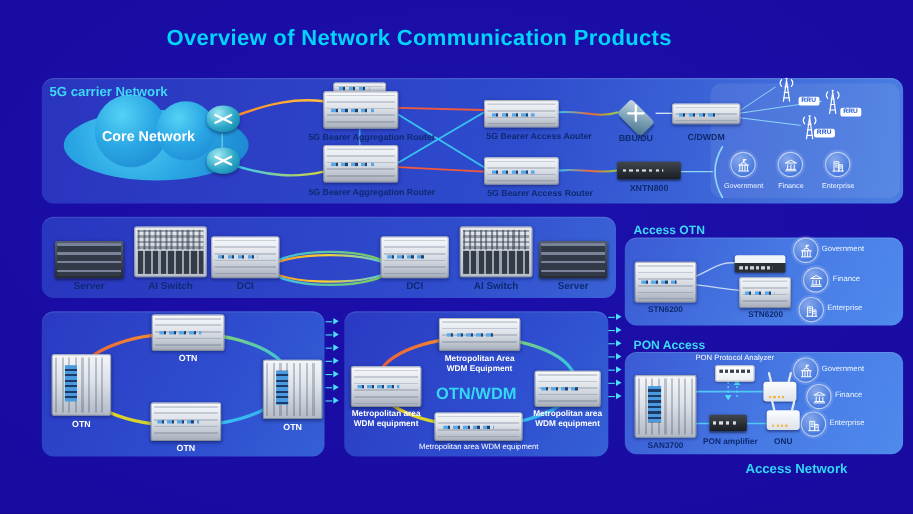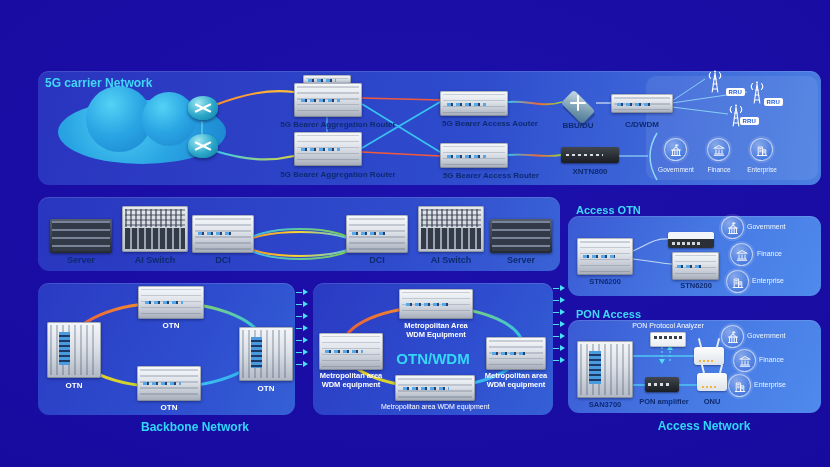--- a/index.html
+++ b/index.html
@@ -100,36 +100,38 @@
   .farrow::after{content:"";position:absolute;right:0;top:0;width:0;height:0;
         border-left:5px solid #4ae0f8;border-top:3.5px solid transparent;border-bottom:3.5px solid transparent;}
   svg.lines{position:absolute;left:0;top:0;z-index:2;pointer-events:none;}
   .icon-svg{display:block;}
 </style>
 </head>
 <body>
 
 <div class="stage">
 
+  <div class="title">Overview of Network Communication Products</div>
 
   <div class="panel p-top" style="left:38px;top:71px;width:783px;height:114px;"></div>
   <div class="p-glow" style="left:646px;top:76px;width:172px;height:104px;"></div>
   <div class="panel p-mid" style="left:38px;top:197px;width:522px;height:74px;"></div>
   <div class="panel p-ring" style="left:38px;top:283px;width:257px;height:132px;"></div>
   <div class="panel p-ring" style="left:313px;top:283px;width:240px;height:132px;"></div>
   <div class="panel p-acc" style="left:568px;top:216px;width:253px;height:80px;"></div>
   <div class="panel p-acc" style="left:568px;top:320px;width:253px;height:93px;"></div>
 
   <div class="sechead" style="left:45px;top:76px;">5G carrier Network</div>
   <div class="sechead sm" style="left:576px;top:204px;">Access OTN</div>
   <div class="sechead sm" style="left:576px;top:308px;">PON Access</div>
 
   <div class="cloudbit" style="left:58px;top:100px;width:168px;height:64px;border-radius:50%;"></div>
   <div class="cloudbit" style="left:86px;top:86px;width:66px;height:66px;border-radius:50%;"></div>
   <div class="cloudbit" style="left:142px;top:92px;width:54px;height:54px;border-radius:50%;"></div>
+  <div class="devlabel white" style="left:70px;top:116px;width:130px;font-size:13px;font-weight:bold;z-index:3;">Core Network</div>
 
   <svg class="lines" width="830" height="467">
     <defs>
       <linearGradient id="gOr" gradientUnits="userSpaceOnUse" x1="215" y1="100" x2="294" y2="92">
         <stop offset="0" stop-color="#ff8a2e"></stop>
           <stop offset="1" stop-color="#ffc23c"></stop>
         </linearGradient>
       <linearGradient id="gCyY" gradientUnits="userSpaceOnUse" x1="215" y1="152" x2="294" y2="156">
         <stop offset="0" stop-color="#35c8f0"></stop>
           <stop offset="1" stop-color="#d8d43c"></stop>
@@ -320,21 +322,20 @@
   <div class="devlabel" style="left:490px;top:255px;width:62px;font-size:9px;">Server</div>
 
   <div class="dev rackL" style="left:138px;top:286px;width:66px;height:33px;"></div>
   <div class="devlabel white" style="left:138px;top:321px;width:66px;">OTN</div>
   <div class="dev cabV" style="left:47px;top:322px;width:54px;height:56px;"></div>
   <div class="devlabel white" style="left:47px;top:381px;width:54px;">OTN</div>
   <div class="dev cabV" style="left:239px;top:327px;width:54px;height:54px;"></div>
   <div class="devlabel white" style="left:239px;top:384px;width:54px;">OTN</div>
   <div class="dev rackL" style="left:137px;top:366px;width:64px;height:35px;"></div>
   <div class="devlabel white" style="left:137px;top:403px;width:64px;">OTN</div>
-  <div class="caption" style="left:95px;top:420px;width:200px;">Backbone Network</div>
 
   <div class="flowcol" style="left:296px;top:289px;">
     <div class="farrow"></div>
       <div class="farrow"></div>
       <div class="farrow"></div>
       <div class="farrow"></div>
       <div class="farrow"></div>
       <div class="farrow"></div>
       <div class="farrow"></div>
   </div>
@@ -427,15 +428,15 @@
   </div>
   <div class="custlbl" style="left:759px;top:356px;font-size:7px;">Finance</div>
   <div class="cust" style="left:728px;top:374px;">
     <svg class="icon-svg" width="14" height="14" viewBox="0 0 14 14">
         <g stroke="#fff" stroke-width=".9" fill="none" stroke-linecap="round">
           <path d="M3.2 12.5V4h4.4v8.5 M7.6 12.5V6.8h3.2v5.7 M2.2 12.5h9.6 M4.6 5.6h1.6 M4.6 7.2h1.6 M4.6 8.8h1.6 M8.6 8.2h1.2 M8.6 9.8h1.2"></path>
         </g>
       </svg>
   </div>
   <div class="custlbl" style="left:754px;top:381px;font-size:7px;">Enterprise</div>
-  <div class="caption" style="left:604px;top:419px;width:200px;text-align:center;">Access Network</div>
+  <div class="caption" style="left:624px;top:419px;width:200px;text-align:center;">Access Network</div>
 
 </div>
 
 </body></html>

